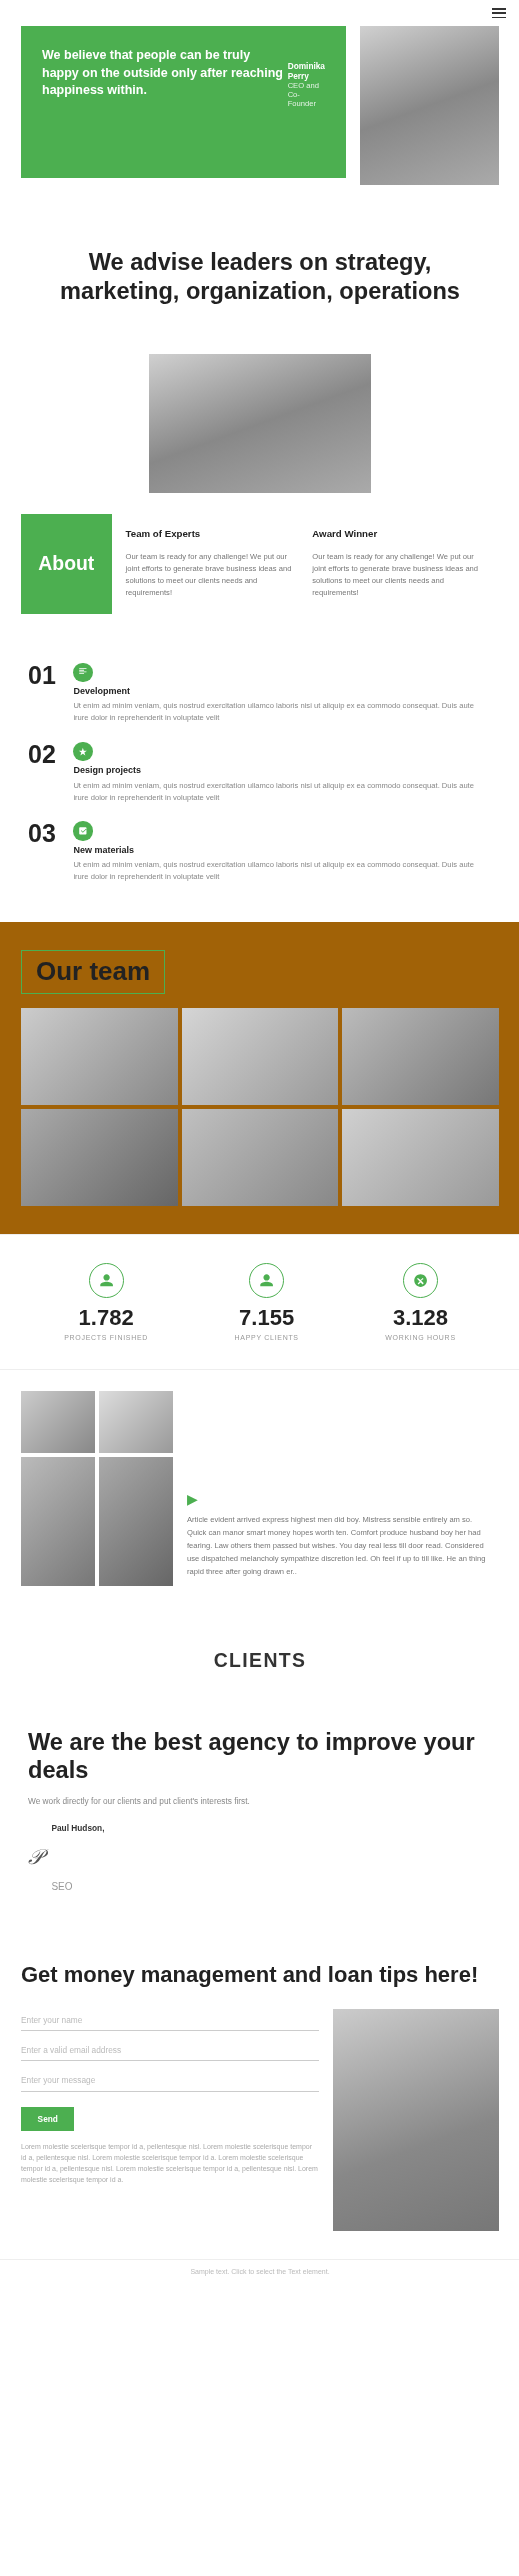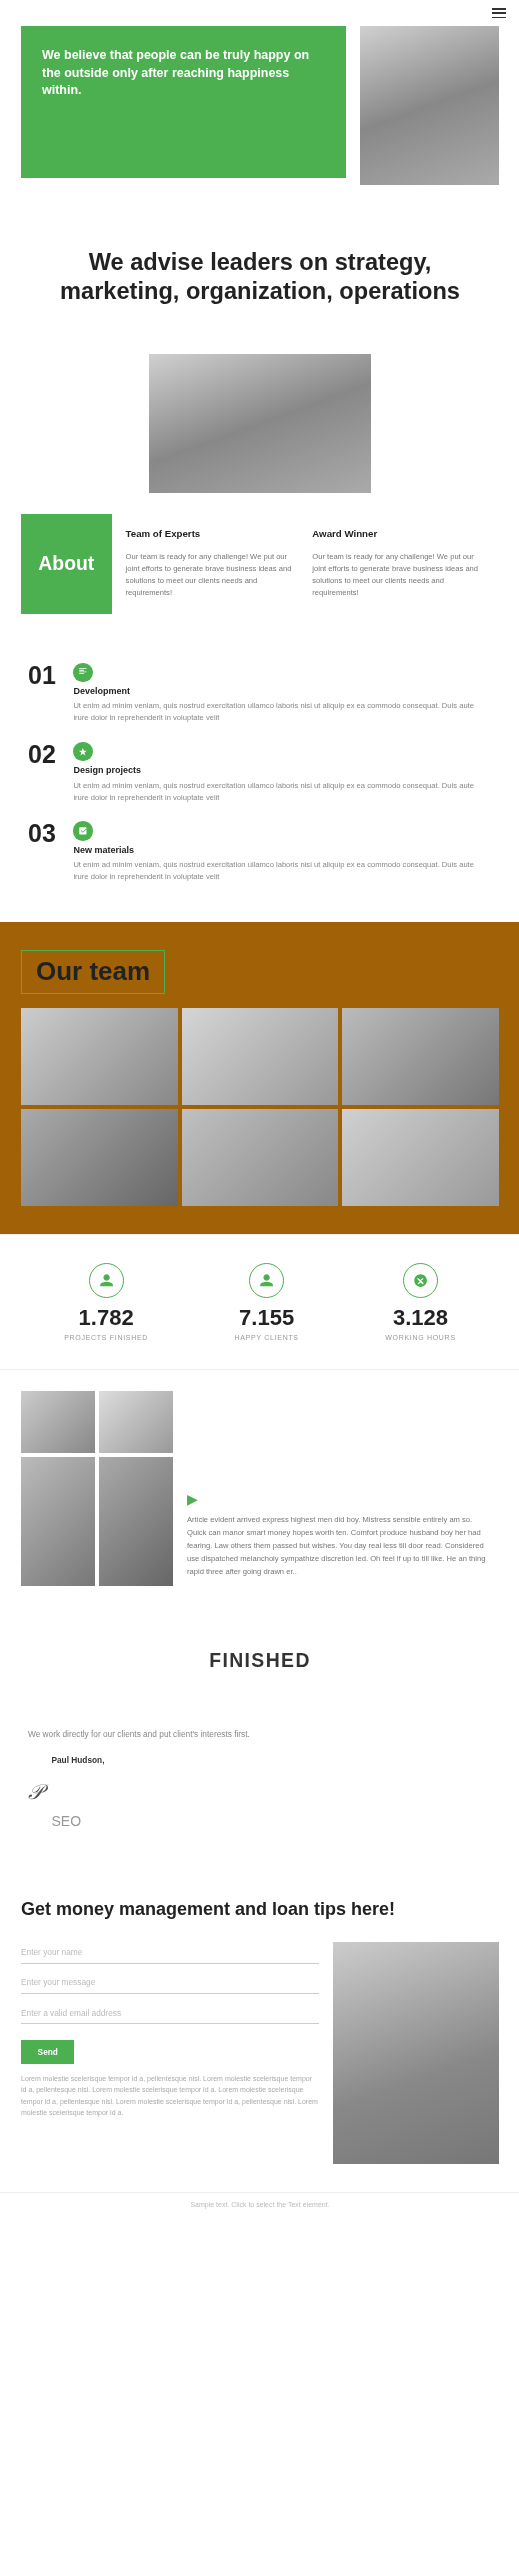--- a/index.html
+++ b/index.html
@@ -331,32 +331,32 @@
       font-family: cursive;
       font-style: italic;
     }
     .signature-info {}
     .signature-name {
       font-size: 8.3px;
       font-weight: 700;
       color: #333;
     }
     .signature-role {
-      font-size: 14px;
+      font-size: 10px;
       color: #999;
       margin-top: 48px;
     }
 
     
     .loan-section {
       padding: 35px 21px 28px 21px;
       background: #fff;
     }
     .loan-title {
-      font-size: 18px;
+      font-size: 22px;
       font-weight: 700;
       color: #222;
       line-height: 1.2;
       margin-bottom: 21px;
     }
     .loan-content {
       display: flex;
       gap: 14px;
     }
     .loan-form-area {
@@ -434,20 +434,24 @@
       <span></span>
       <span></span>
       <span></span>
     </div>
   </div>
 </header>
 
 <section class="hero">
   <div class="hero-left">
     <p class="hero-quote">We believe that people can be truly happy on the outside only after reaching happiness within.</p>
+    <div class="hero-author">
+      <div class="hero-author-name">Dominika Perry</div>
+      <div class="hero-author-title">CEO and Co-Founder</div>
+    </div>
   </div>
   <div class="hero-right">
     <div class="hero-image">
       <div class="grayscale-figure">
         <div class="figure-bg"></div>
       </div>
     </div>
   </div>
 </section>
 
@@ -603,46 +607,47 @@
       <div class="gallery-img tall" style="background:linear-gradient(135deg,#aaa,#666);"></div>
     </div>
   </div>
   <div class="gallery-text-area">
     <div class="gallery-arrow">▶</div>
     <p class="gallery-text">Article evident arrived express highest men did boy. Mistress sensible entirely am so. Quick can manor smart money hopes worth ten. Comfort produce husband boy her had fearing. Law others them passed but wishes. You day real less till door read. Considered use dispatched melancholy sympathize discretion led. Oh feel if up to till like. He an thing rapid three after going drawn er..</p>
   </div>
 </section>
 
 <section class="clients-section">
-  <h2 class="clients-label">FINISHED</h2>
+  <h2 class="clients-label">CLIENTS</h2>
 </section>
 
 <section class="agency-section">
+  <h2 class="agency-title">We are the best agency to improve your deals</h2>
   <p class="agency-text">We work directly for our clients and put client's interests first.</p>
   <div class="signature-area">
     <div class="signature-img">𝒫</div>
     <div class="signature-info">
       <div class="signature-name">Paul Hudson,</div>
       <div class="signature-role">SEO</div>
     </div>
   </div>
 </section>
 
 <section class="loan-section">
   <h2 class="loan-title">Get money management and loan tips here!</h2>
   <div class="loan-content">
     <div class="loan-form-area">
       <div class="loan-form-group">
         <input class="loan-input" type="text" placeholder="Enter your name" style="">
       </div>
       <div class="loan-form-group">
+        <input class="loan-input" type="email" placeholder="Enter a valid email address" style="">
+      </div>
+      <div class="loan-form-group">
         <input class="loan-input" type="text" placeholder="Enter your message" style="">
-      </div>
-      <div class="loan-form-group">
-        <input class="loan-input" type="email" placeholder="Enter a valid email address" style="">
       </div>
       <button class="loan-submit">Send</button>
       <p class="loan-disclaimer">Lorem molestie scelerisque tempor id a, pellentesque nisl. Lorem molestie scelerisque tempor id a, pellentesque nisl. Lorem molestie scelerisque tempor id a. Lorem molestie scelerisque tempor id a, pellentesque nisl. Lorem molestie scelerisque tempor id a, pellentesque nisl. Lorem molestie scelerisque tempor id a.</p>
     </div>
     <div class="loan-image-area">
       <div class="loan-img"></div>
     </div>
   </div>
 </section>
 

